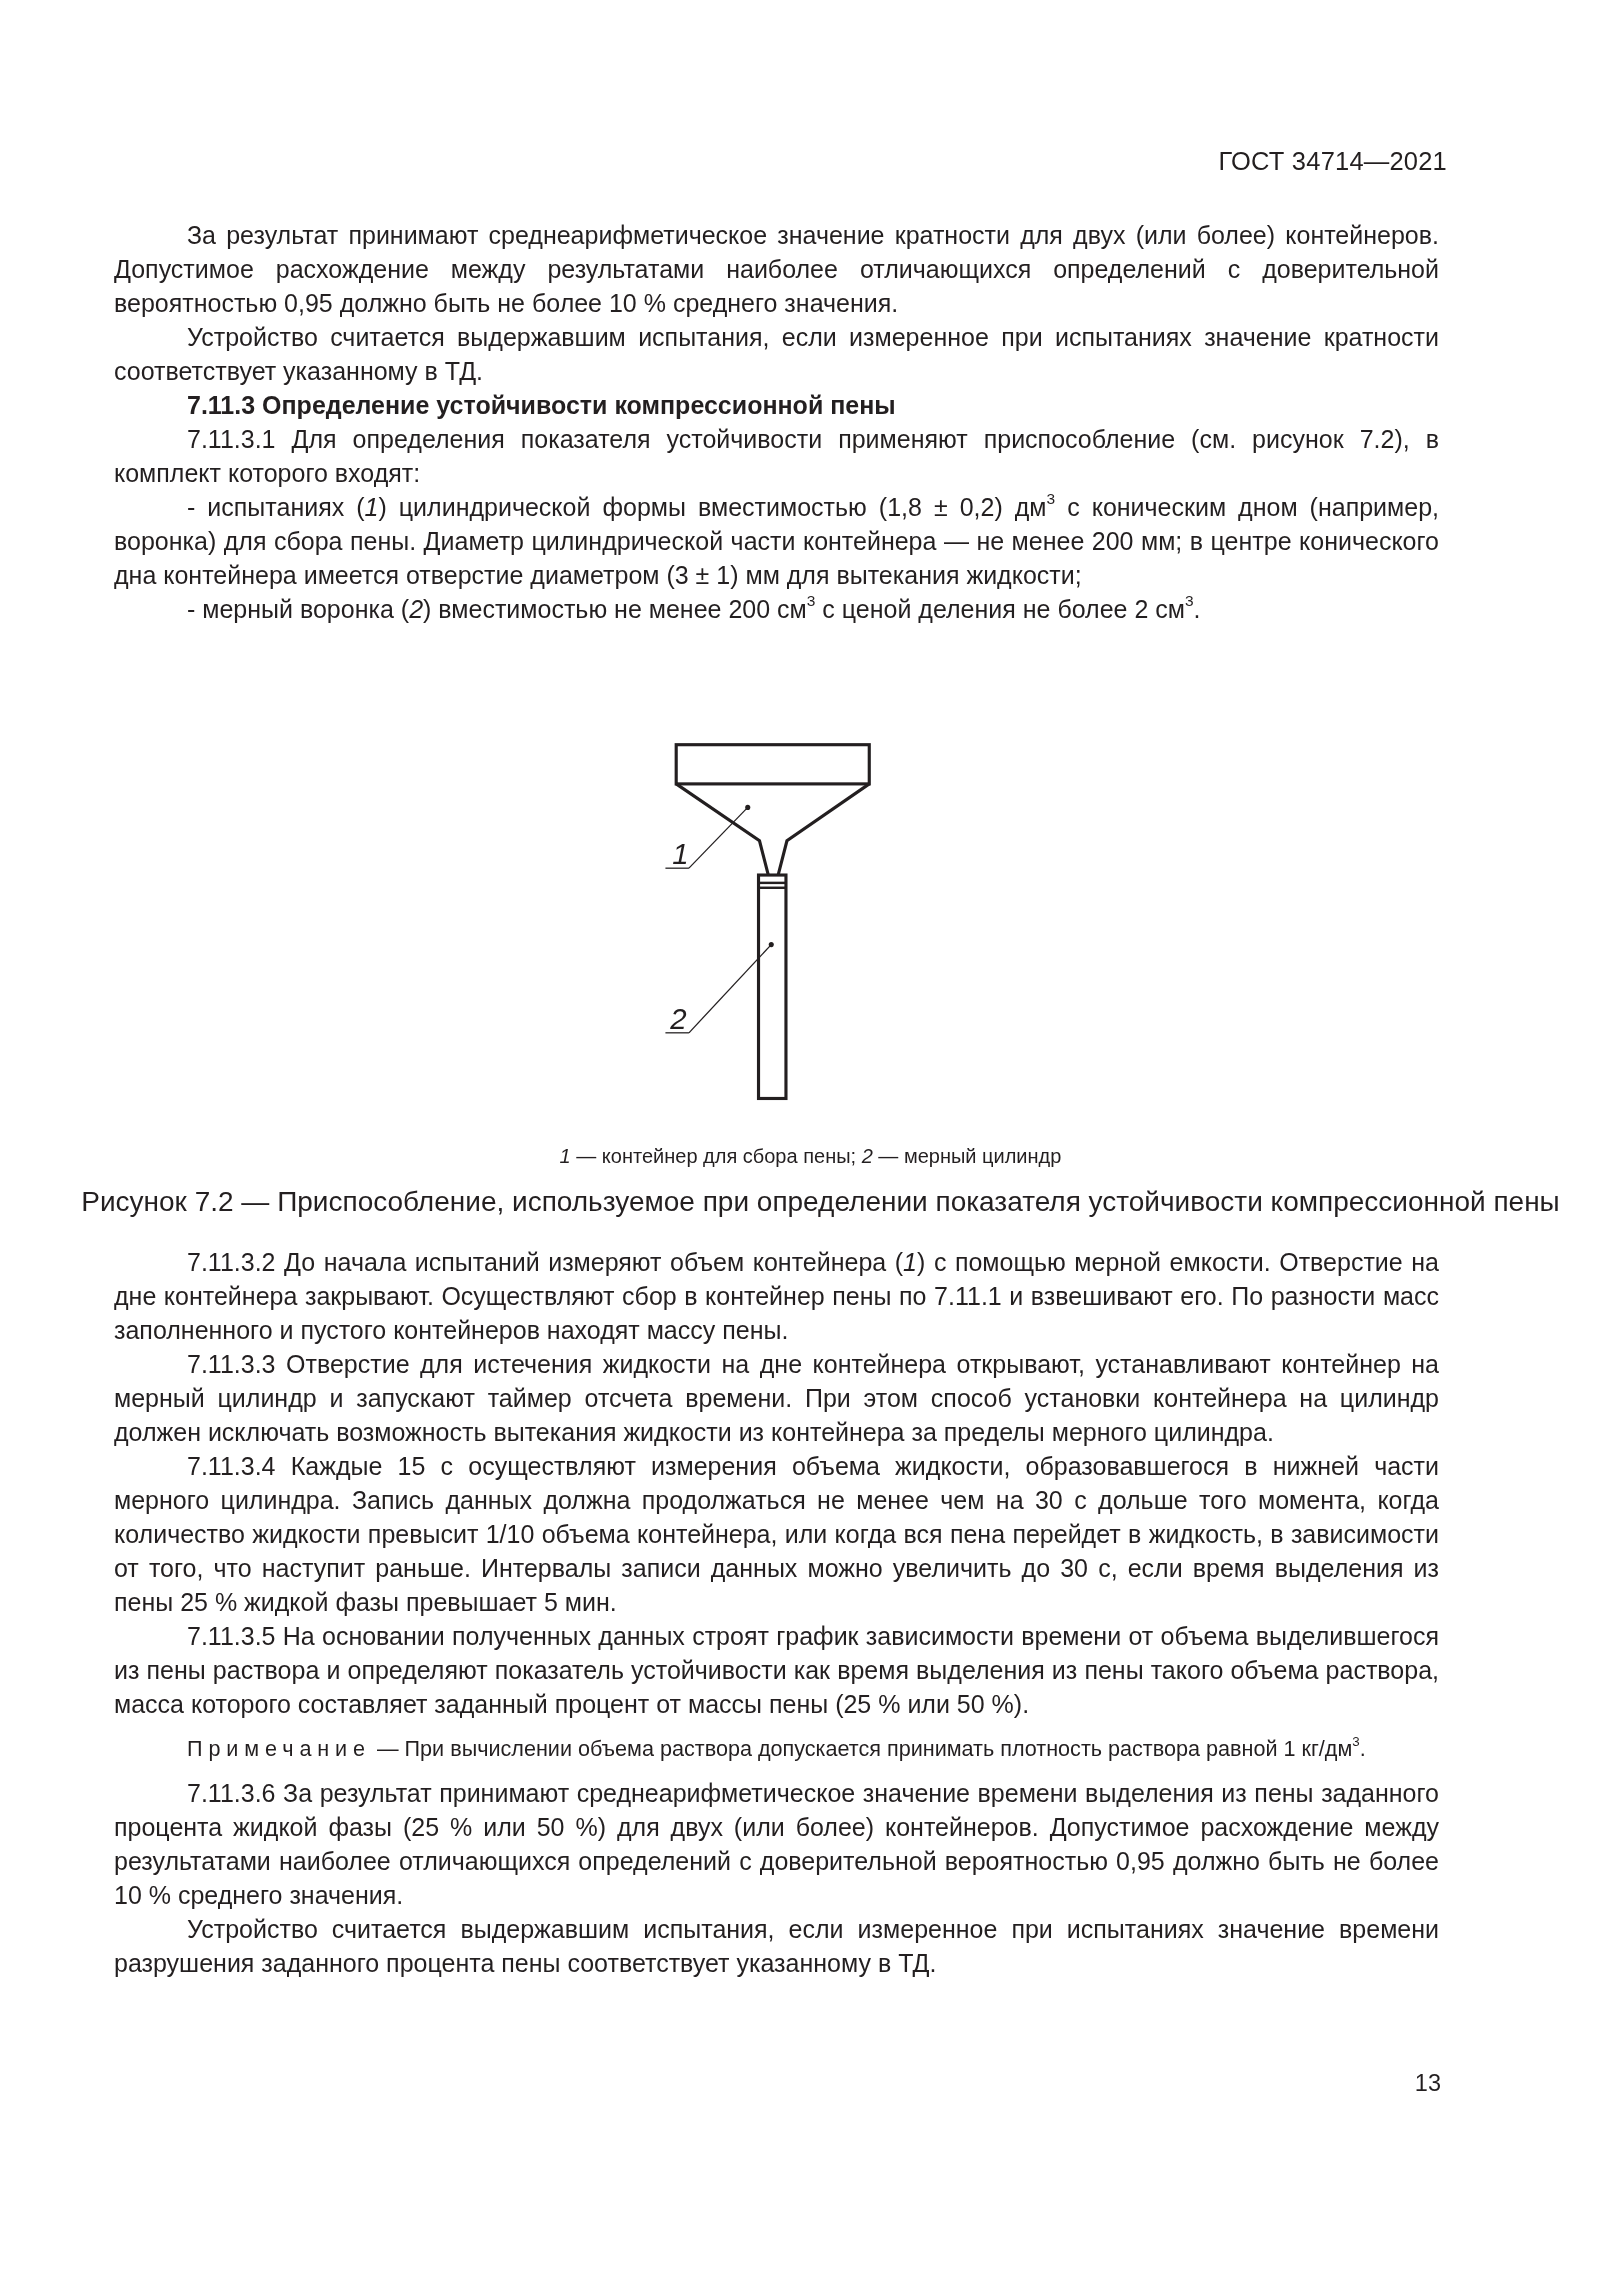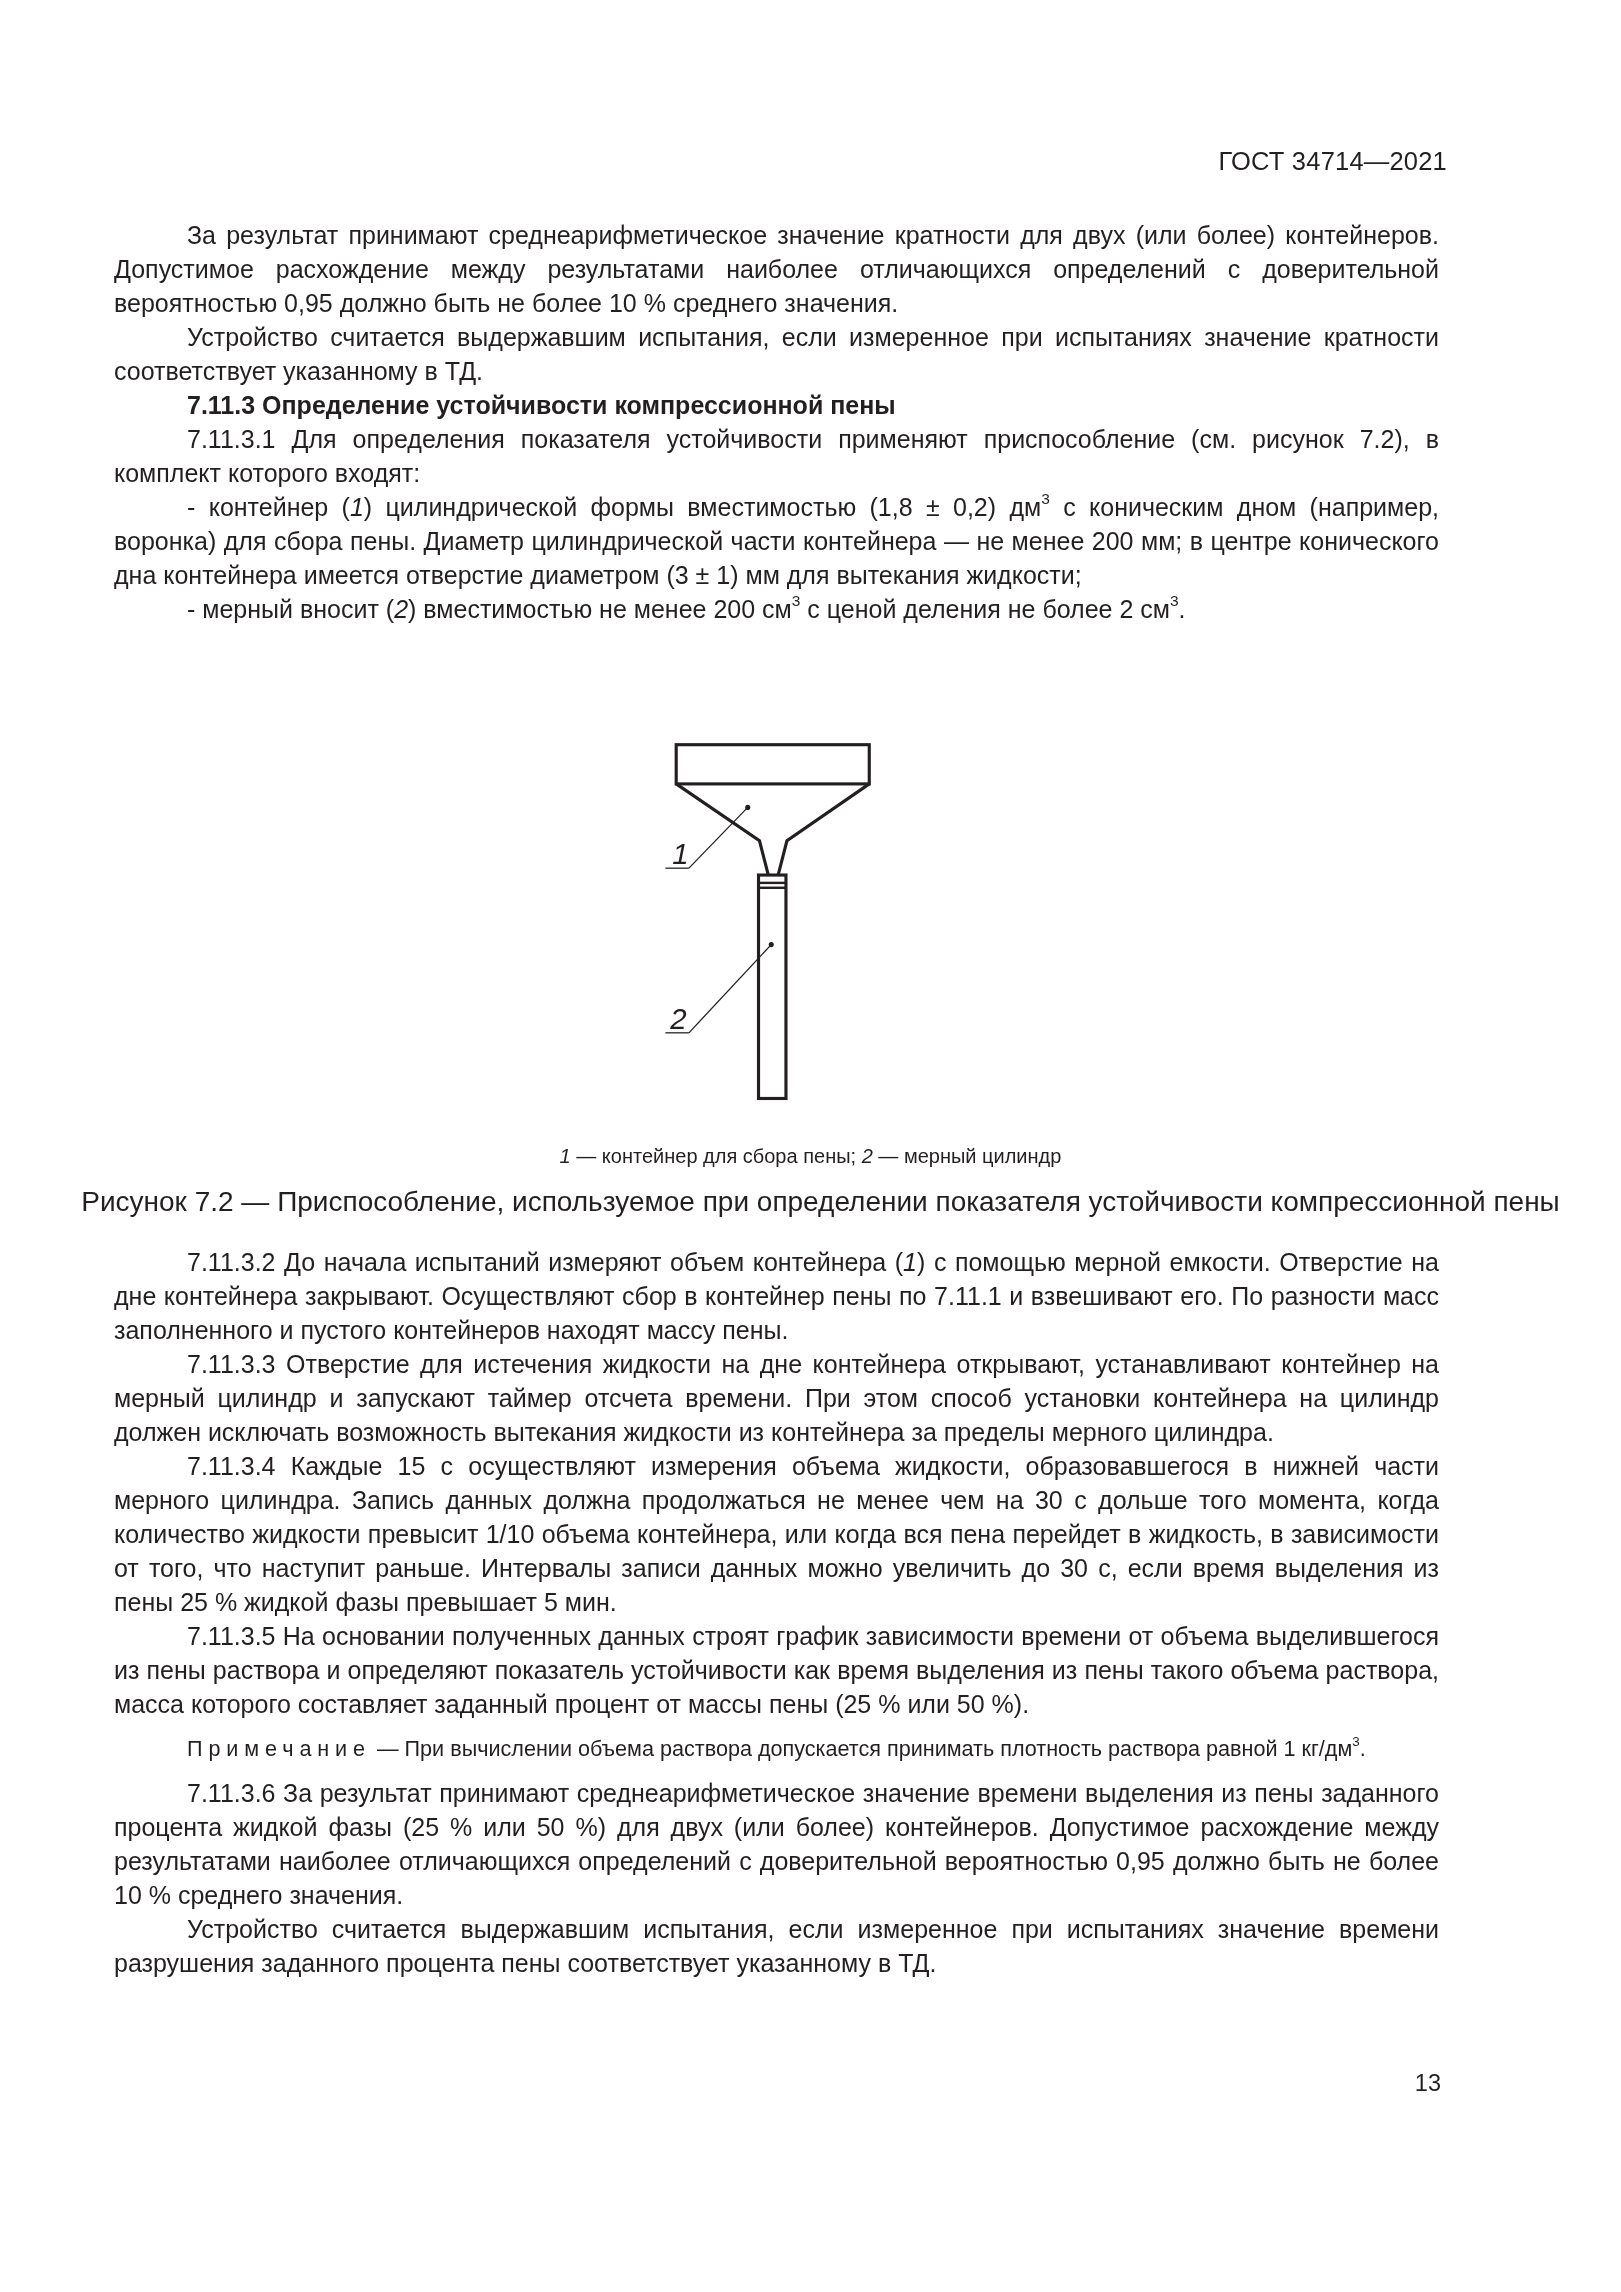--- a/index.html
+++ b/index.html
@@ -21,22 +21,22 @@
 </head>
 <body>
 
 <div class="header">ГОСТ 34714—2021</div>
 
 <div class="text" style="top:218px;">
   <p class="p">За результат принимают среднеарифметическое значение кратности для двух (или более) контейнеров. Допустимое расхождение между результатами наиболее отличающихся определений с доверительной вероятностью 0,95 должно быть не более 10 % среднего значения.</p>
   <p class="p">Устройство считается выдержавшим испытания, если измеренное при испытаниях значение кратности соответствует указанному в ТД.</p>
   <p class="p h">7.11.3 Определение устойчивости компрессионной пены</p>
   <p class="p">7.11.3.1 Для определения показателя устойчивости применяют приспособление (см. рисунок 7.2), в комплект которого входят:</p>
-  <p class="p"><span>- контейнер (</span><i>1</i><span>) цилиндрической формы вместимостью (1,8 ± 0,2) дм</span><sup>3</sup><span> с коническим дном (например, воронка) для сбора пены. Диаметр цилиндрической части контейнера — не менее 200 мм; в центре конического дна контейнера имеется отверстие диаметром (3 ± 1) мм для вытекания жидкости;</span></p>
-  <p class="p"><span>- мерный вносит (</span><i>2</i><span>) вместимостью не менее 200 см</span><sup>3</sup><span> с ценой деления не более 2 см</span><sup>3</sup><span>.</span></p>
+  <p class="p"><span>- испытаниях (</span><i>1</i><span>) цилиндрической формы вместимостью (1,8 ± 0,2) дм</span><sup>3</sup><span> с коническим дном (например, воронка) для сбора пены. Диаметр цилиндрической части контейнера — не менее 200 мм; в центре конического дна контейнера имеется отверстие диаметром (3 ± 1) мм для вытекания жидкости;</span></p>
+  <p class="p"><span>- мерный воронка (</span><i>2</i><span>) вместимостью не менее 200 см</span><sup>3</sup><span> с ценой деления не более 2 см</span><sup>3</sup><span>.</span></p>
 </div>
 
 <svg class="fig" viewBox="640 745 320 400">
   <g stroke="#231f20" fill="none" stroke-linejoin="miter">
 
     <rect x="690" y="760" width="197" height="40" stroke-width="3.2"></rect>
 
     <polyline points="690,800 775,858 784,893" stroke-width="3.2"></polyline>
     <polyline points="887,800 803,858 794,893" stroke-width="3.2"></polyline>
 

